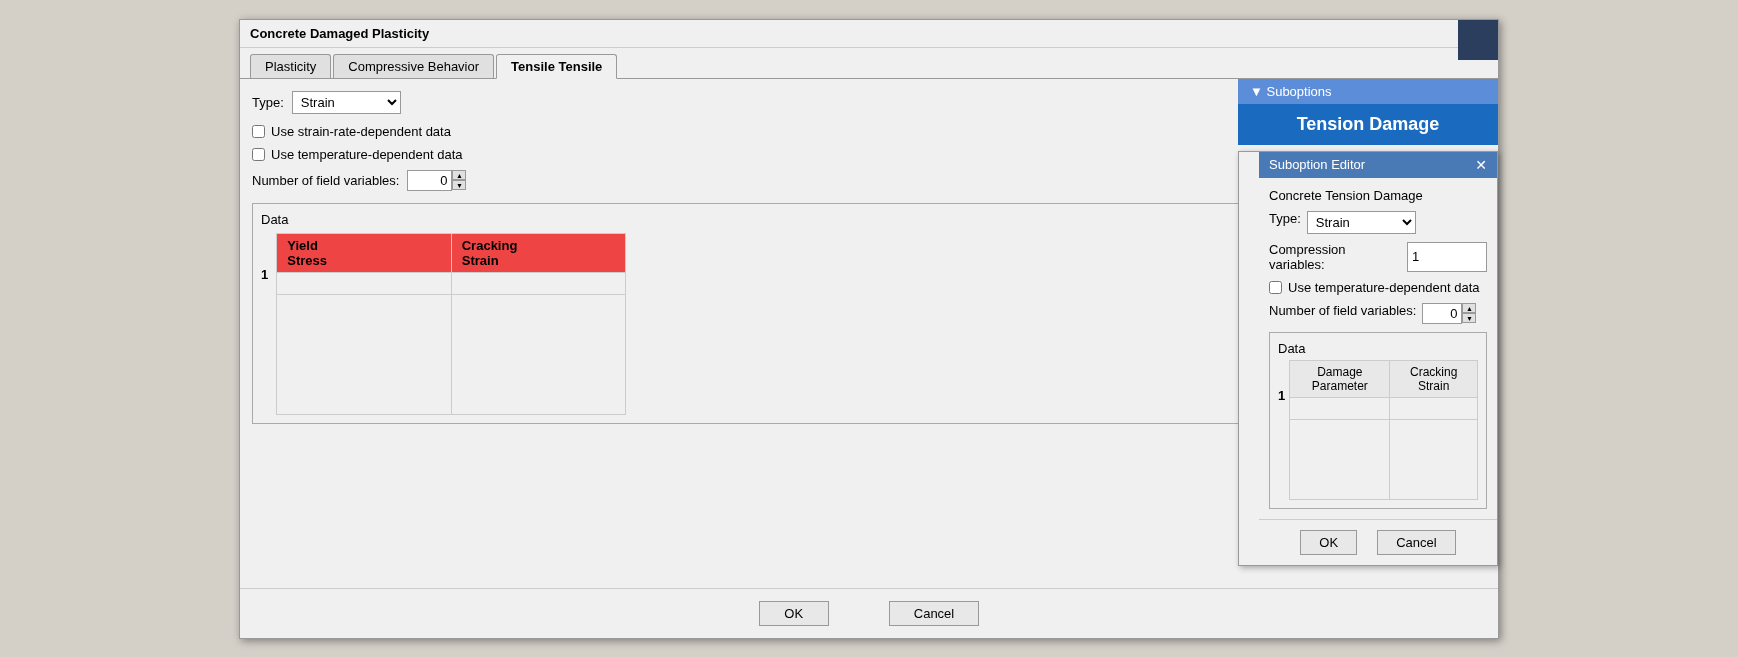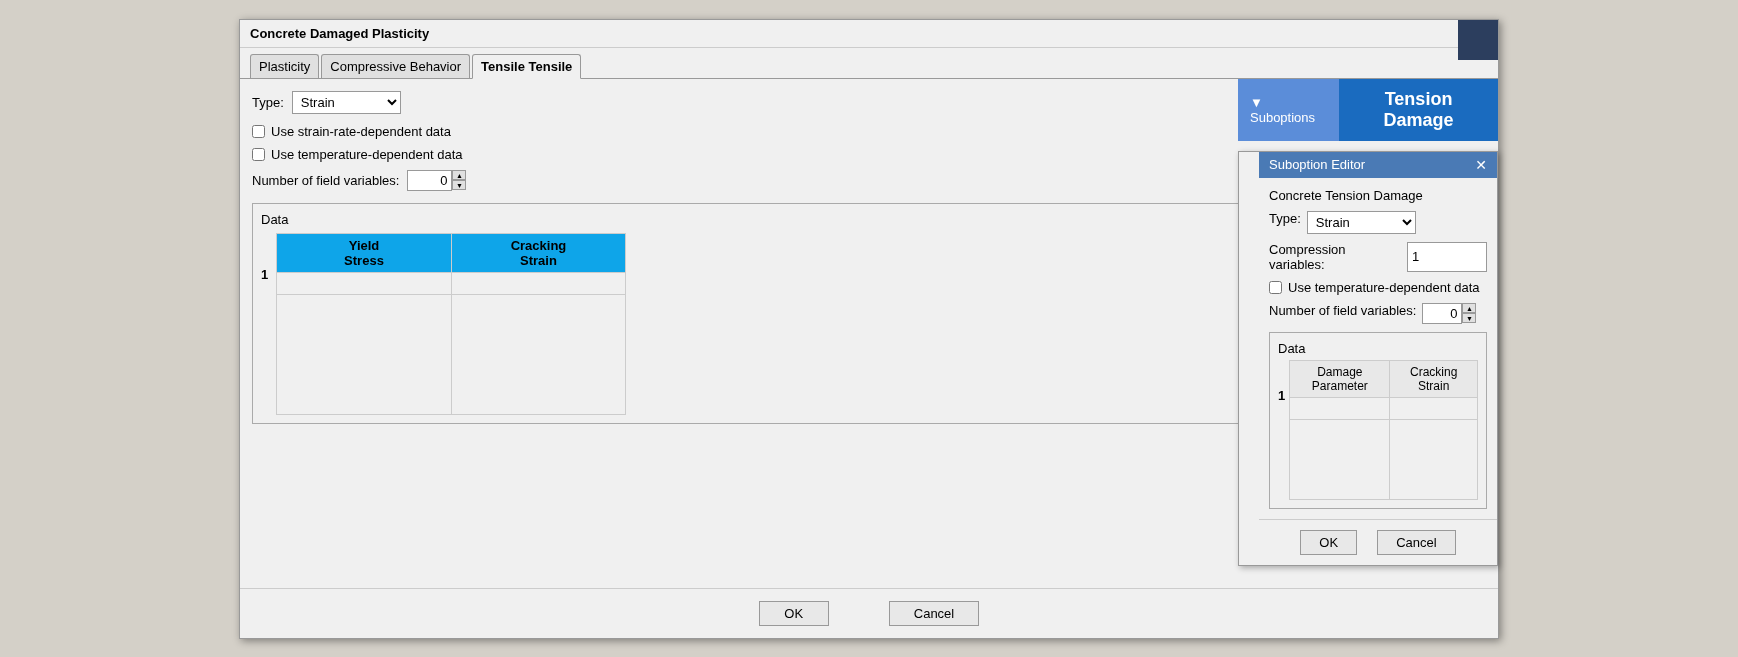--- a/index.html
+++ b/index.html
@@ -31,21 +31,21 @@
     }
     .tabs-row {
       display: flex;
       align-items: flex-end;
       padding: 6px 10px 0 10px;
       border-bottom: 1px solid #999;
       background: #f0f0f0;
       gap: 2px;
     }
     .tab {
-      padding: 4px 8px;
+      padding: 4px 14px;
       border: 1px solid #999;
       border-bottom: none;
       cursor: pointer;
       background: #e0e0e0;
       font-size: 13px;
       border-radius: 3px 3px 0 0;
     }
     .tab.active {
       background: #f0f0f0;
       border-bottom: 1px solid #f0f0f0;
@@ -129,23 +129,23 @@
       font-size: 13px;
       margin-bottom: 6px;
     }
     .data-table {
       border-collapse: collapse;
       width: 100%;
       max-width: 350px;
     }
     .data-table th {
       border: 1px solid #ccc;
-      background: #0ea5e9;
+      background: #ef4444;
       padding: 4px 10px;
-      text-align: center;
+      text-align: left;
       font-weight: bold;
       font-size: 13px;
     }
     .data-table td {
       border: 1px solid #ccc;
       padding: 4px 10px;
       text-align: center;
       font-size: 13px;
       min-width: 80px;
       height: 22px;
@@ -168,21 +168,21 @@
       min-width: 70px;
     }
 
     
     .suboptions-panel {
       position: absolute;
       top: 0;
       right: 0;
       width: 260px;
       display: flex;
-      flex-direction: row;
+      flex-direction: column;
       gap: 0;
     }
     .suboptions-btn {
       background: #5b8dd9;
       color: white;
       border: none;
       padding: 5px 12px;
       font-size: 13px;
       cursor: pointer;
       text-align: left;

